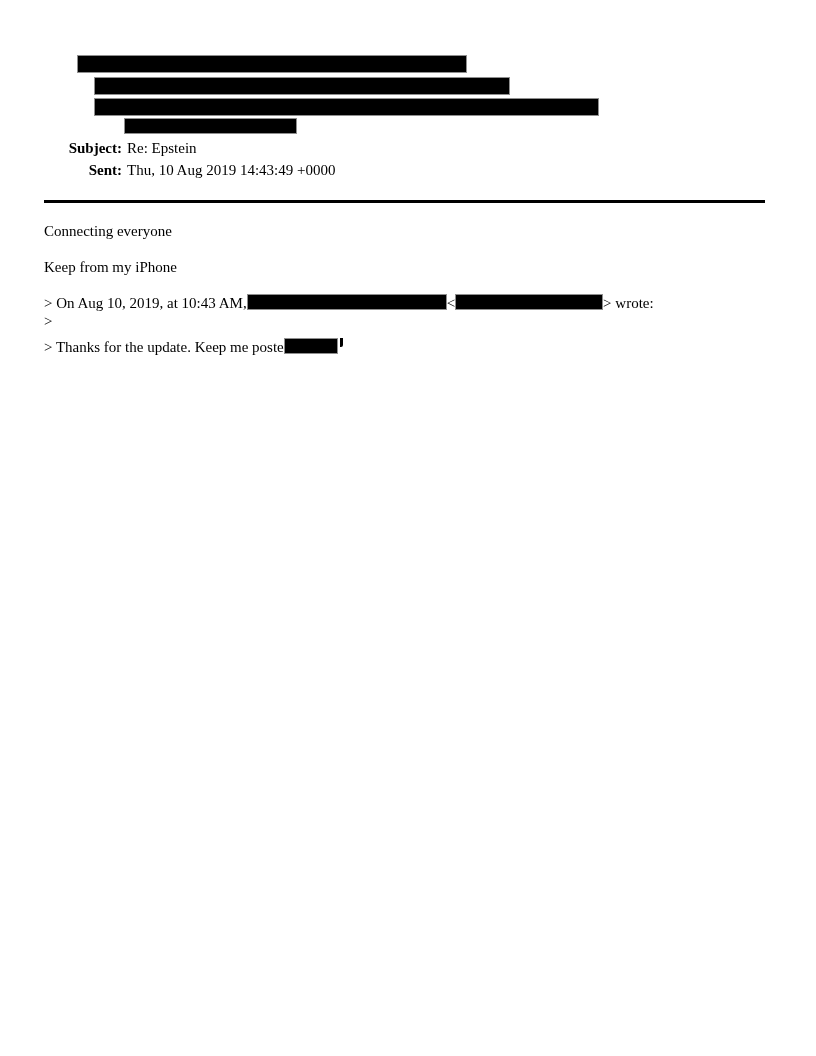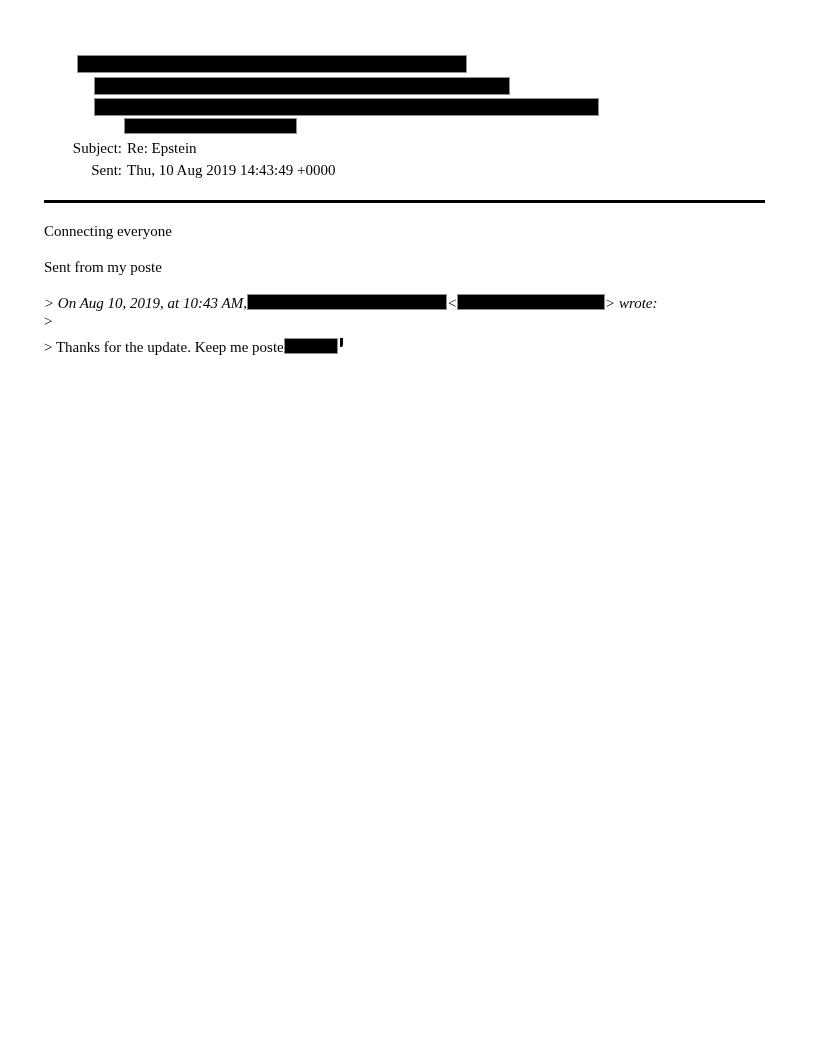--- a/index.html
+++ b/index.html
@@ -36,21 +36,21 @@
     line-height: 18px;
     white-space: nowrap;
   }
   .subject-row { top: 139px; }
   .date-row    { top: 161px; }
   .hdr-label {
     position: absolute;
     left: 0;
     width: 122px;
     text-align: right;
-    font-weight: normal;
+    font-weight: bold;
   }
   .hdr-value {
     position: absolute;
     left: 127px;
   }
 
   .rule {
     position: absolute;
     left: 44px;
     top: 200px;
@@ -60,21 +60,21 @@
   }
 
   .body-line {
     position: absolute;
     left: 44px;
     line-height: 18px;
     white-space: nowrap;
   }
   .p1 { top: 222px; }
   .p2 { top: 258px; }
-  .q1 { top: 294px; font-style: italic; }
+  .q1 { top: 294px; }
   .q2 { top: 312px; }
   .q3 { top: 330px; margin-top: 8px; }
 
   .inline-redaction {
     display: inline-block;
     background: #000000;
     border: 1px solid #8f8f8f;
     box-sizing: border-box;
     vertical-align: -2px;
     height: 16px;
@@ -109,21 +109,21 @@
   </div>
   <div class="hdr-row date-row">
     <span class="hdr-label">Sent:</span>
     <span class="hdr-value">Thu, 10 Aug 2019 14:43:49 +0000</span>
   </div>
 
   <div class="rule"></div>
 
   <div class="body-line p1">Connecting everyone</div>
 
-  <div class="body-line p2">Sent from my poste</div>
+  <div class="body-line p2">Keep from my iPhone</div>
 
   <div class="body-line q1"><span>&gt; On Aug 10, 2019, at 10:43 AM,</span><span class="inline-redaction bar-a"></span><span>&lt;</span><span class="inline-redaction bar-b"></span><span>&gt; wrote:</span></div>
 
   <div class="body-line q2">&gt;</div>
 
   <div class="body-line q3"><span>&gt; Thanks for the update. Keep me poste</span><span class="inline-redaction bar-c"></span><span class="artifact-tick"></span></div>
 
 </div>
 
 </body></html>

